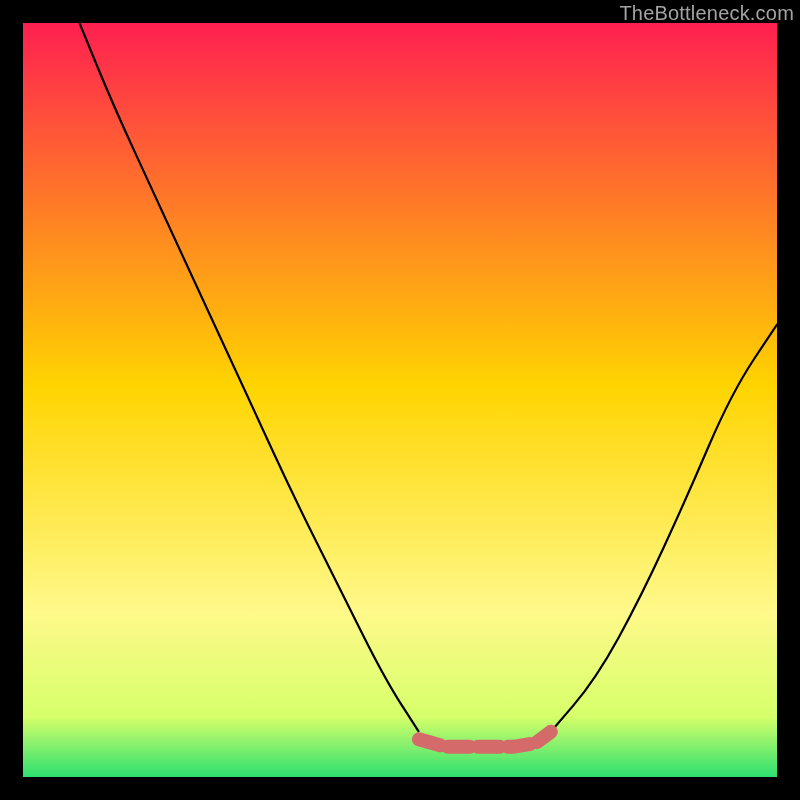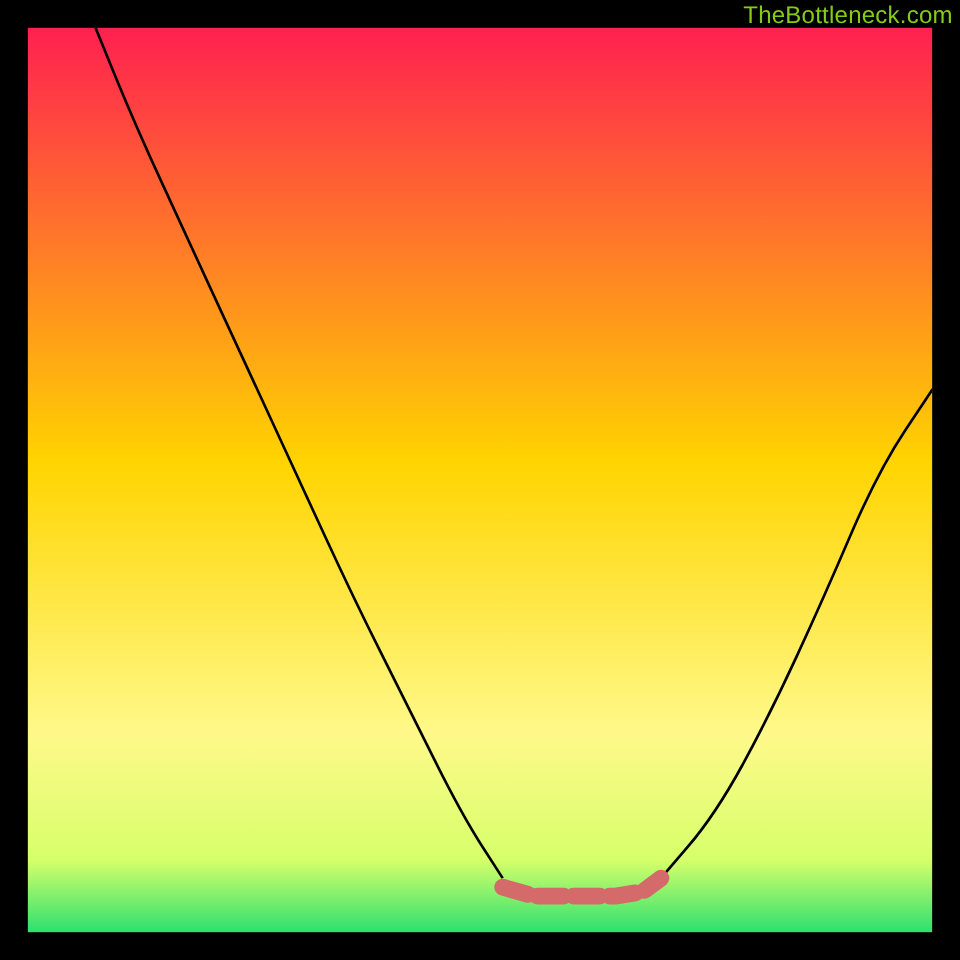--- a/index.html
+++ b/index.html
@@ -27,21 +27,21 @@
   }
   .plot-area svg {
     display: block;
     width: 754px;
     height: 754px;
   }
   .watermark {
     position: absolute;
     top: 2px;
     right: 6px;
-    color: #84cc16;
+    color: #a3a3a3;
     font-size: 20px;
     font-weight: 400;
     letter-spacing: 0.2px;
     user-select: none;
   }
 </style>
 </head>
 <body>
 
 <div class="frame">

